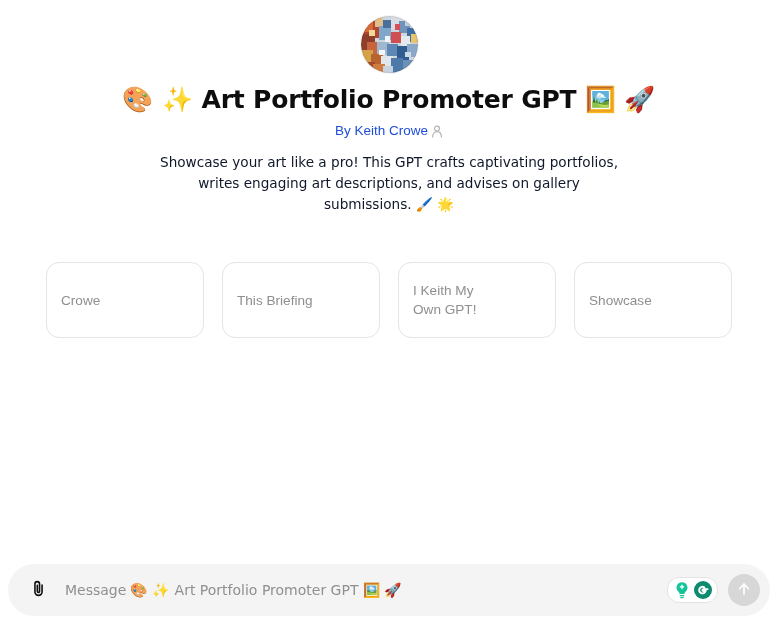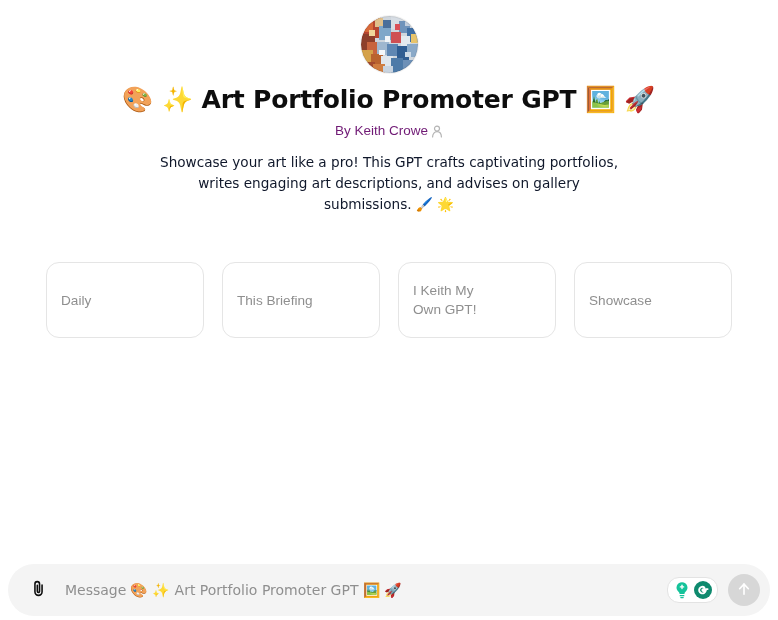--- a/index.html
+++ b/index.html
@@ -57,21 +57,21 @@
     letter-spacing: -0.2px;
     color: #0d0d0d;
     text-align: center;
     white-space: nowrap;
   }
 
   .gpt-byline {
     margin-top: 6px;
     font-size: 13.5px;
     line-height: 18px;
-    color: #701a75;
+    color: #1d4ed8;
     display: flex;
     align-items: center;
     gap: 3px;
   }
   .gpt-byline .person-icon {
     display: inline-flex;
     width: 12px;
     height: 13px;
     color: #b4b4b4;
   }
@@ -253,21 +253,21 @@
           <circle cx="6" cy="3.6" r="2.5"></circle>
           <path d="M1.6 12 C1.6 8.6 3.6 6.6 6 6.6 C8.4 6.6 10.4 8.6 10.4 12"></path>
         </svg>
       </span>
     </div>
 
     <div class="gpt-desc emoji">Showcase your art like a pro! This GPT crafts captivating portfolios, writes engaging art descriptions, and advises on gallery submissions. 🖌️ 🌟</div>
   </div>
 
   <div class="starters">
-    <button class="starter-card">Daily</button>
+    <button class="starter-card">Crowe</button>
     <button class="starter-card">This Briefing</button>
     <button class="starter-card">I Keith My
 Own GPT!</button>
     <button class="starter-card">Showcase</button>
   </div>
 
 </div>
 
 <div class="composer-region">
   <div class="composer">

